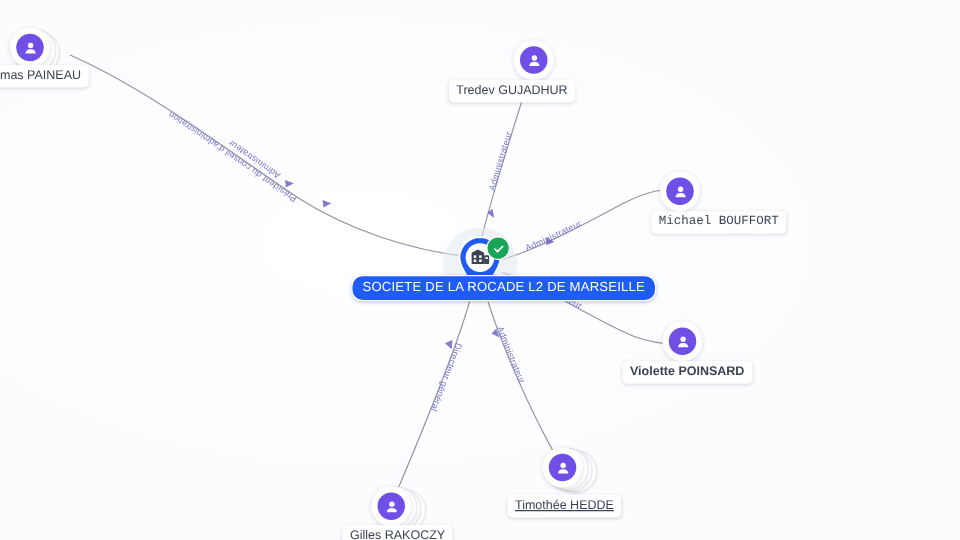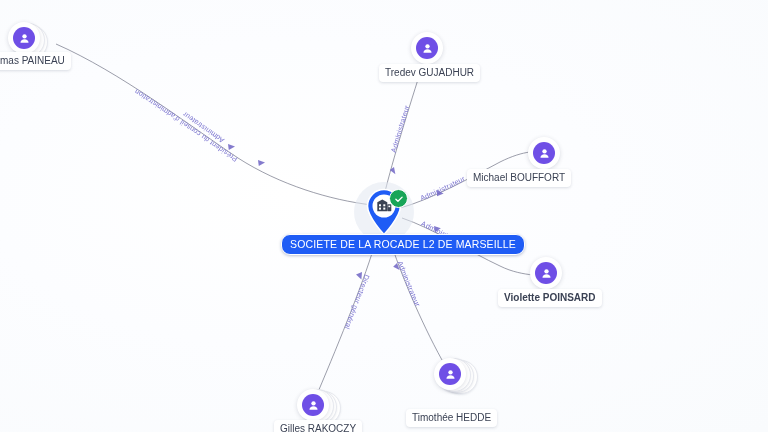--- a/index.html
+++ b/index.html
@@ -125,21 +125,21 @@
     border: 1.6px solid #ffffff;
     display: flex;
     align-items: center;
     justify-content: center;
   }
   .verified-badge svg { display: block; }
 
   #company-label {
     position: absolute;
     left: 281px;
-    top: 234px;
+    top: 220px;
     background: #1f5cf5;
     color: #ffffff;
     font-size: 10.5px;
     line-height: 14px;
     font-weight: 500;
     letter-spacing: 0.15px;
     padding: 2px 8px 3px 8px;
     border-radius: 9px;
     border: 1.2px solid #ffffff;
     box-shadow: 0 1px 3px rgba(20,40,100,0.28);
@@ -231,33 +231,33 @@
   <div class="person-node" style="left:411px; top:32px;">
     <div class="avatar-card">
       <div class="avatar-disc">
         <svg width="13" height="13" viewBox="0 0 24 24">
           <circle cx="12" cy="8" r="4" fill="#ffffff"></circle>
           <path d="M4.5 20c0-4.2 3.4-6.4 7.5-6.4s7.5 2.2 7.5 6.4z" fill="#ffffff"></path>
         </svg>
       </div>
     </div>
   </div>
-  <div class="node-label" style="left:379px; top:64px;">Tredev GUJADHUR</div>
+  <div class="node-label" style="left:359px; top:64px;">Tredev GUJADHUR</div>
 
   <div class="person-node" style="left:528px; top:137px;">
     <div class="avatar-card">
       <div class="avatar-disc">
         <svg width="13" height="13" viewBox="0 0 24 24">
           <circle cx="12" cy="8" r="4" fill="#ffffff"></circle>
           <path d="M4.5 20c0-4.2 3.4-6.4 7.5-6.4s7.5 2.2 7.5 6.4z" fill="#ffffff"></path>
         </svg>
       </div>
     </div>
   </div>
-  <div class="node-label" style="left:467px; top:169px;">Michael BOUFFORT</div>
+  <div class="node-label" style="left:521px; top:169px;font-family:Liberation Mono, monospace;">Michael BOUFFORT</div>
 
   <div class="person-node" style="left:530px; top:257px;">
     <div class="avatar-card">
       <div class="avatar-disc">
         <svg width="13" height="13" viewBox="0 0 24 24">
           <circle cx="12" cy="8" r="4" fill="#ffffff"></circle>
           <path d="M4.5 20c0-4.2 3.4-6.4 7.5-6.4s7.5 2.2 7.5 6.4z" fill="#ffffff"></path>
         </svg>
       </div>
     </div>
@@ -270,21 +270,21 @@
     <div class="stack-card" style="left:3px; top:0px;"></div>
     <div class="avatar-card">
       <div class="avatar-disc">
         <svg width="13" height="13" viewBox="0 0 24 24">
           <circle cx="12" cy="8" r="4" fill="#ffffff"></circle>
           <path d="M4.5 20c0-4.2 3.4-6.4 7.5-6.4s7.5 2.2 7.5 6.4z" fill="#ffffff"></path>
         </svg>
       </div>
     </div>
   </div>
-  <div class="node-label" style="left:406px; top:409px;">Timothée HEDDE</div>
+  <div class="node-label" style="left:406px; top:396px;text-decoration:underline;">Timothée HEDDE</div>
 
   <div class="person-node" style="left:297px; top:389px;">
     <div class="stack-card" style="left:10px; top:2px;"></div>
     <div class="stack-card" style="left:6px; top:1px;"></div>
     <div class="stack-card" style="left:3px; top:0px;"></div>
     <div class="avatar-card">
       <div class="avatar-disc">
         <svg width="13" height="13" viewBox="0 0 24 24">
           <circle cx="12" cy="8" r="4" fill="#ffffff"></circle>
           <path d="M4.5 20c0-4.2 3.4-6.4 7.5-6.4s7.5 2.2 7.5 6.4z" fill="#ffffff"></path>

